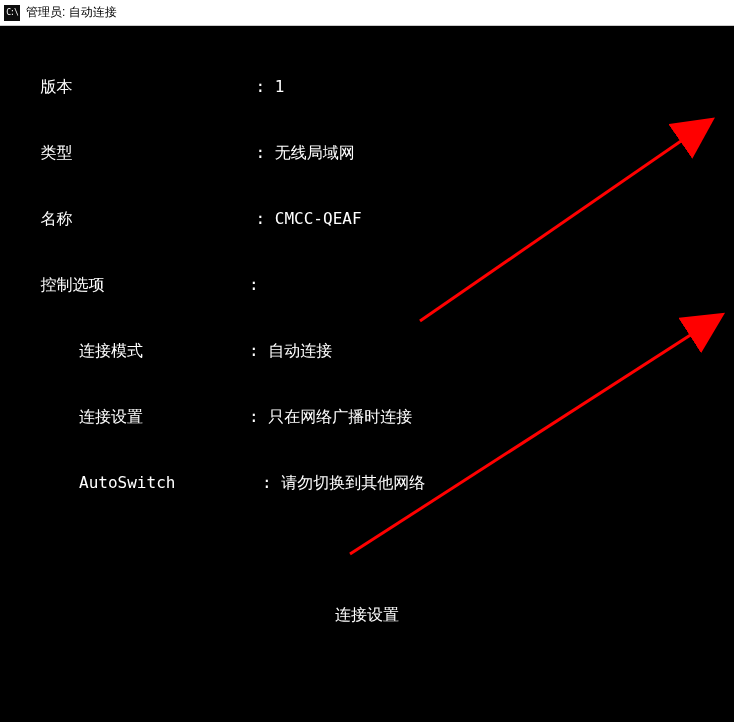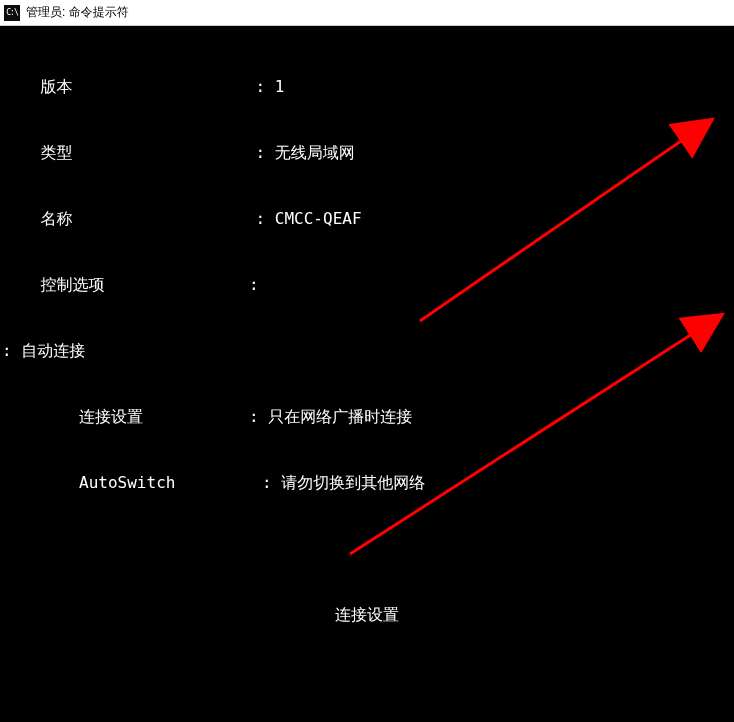--- a/index.html
+++ b/index.html
@@ -54,29 +54,29 @@
   .arrow {
     position: absolute;
     pointer-events: none;
   }
 </style>
 </head>
 <body>
 
 <div class="title-bar">
   <span class="title-icon">C:\</span>
-  <span>管理员: 命令提示符</span>
+  <span>管理员: 自动连接</span>
 </div>
 
 <div class="console">
   <div class="row"><span class="label">    版本                   </span><span class="colon">: </span><span class="value">1</span></div>
   <div class="row"><span class="label">    类型                   </span><span class="colon">: </span><span class="value">无线局域网</span></div>
   <div class="row"><span class="label">    名称                   </span><span class="colon">: </span><span class="value">CMCC-QEAF</span></div>
   <div class="row"><span class="label">    控制选项               </span><span class="colon">: </span><span class="value"></span></div>
-  <div class="row"><span class="colon">: </span><span class="value">自动连接</span></div>
+  <div class="row"><span class="label">        连接模式           </span><span class="colon">: </span><span class="value">自动连接</span></div>
   <div class="row"><span class="label">        连接设置           </span><span class="colon">: </span><span class="value">只在网络广播时连接</span></div>
   <div class="row"><span class="label">        AutoSwitch         </span><span class="colon">: </span><span class="value">请勿切换到其他网络</span></div>
   <div class="row">&nbsp;</div>
   <div class="section">连接设置</div>
   
   
   
   
   
   

